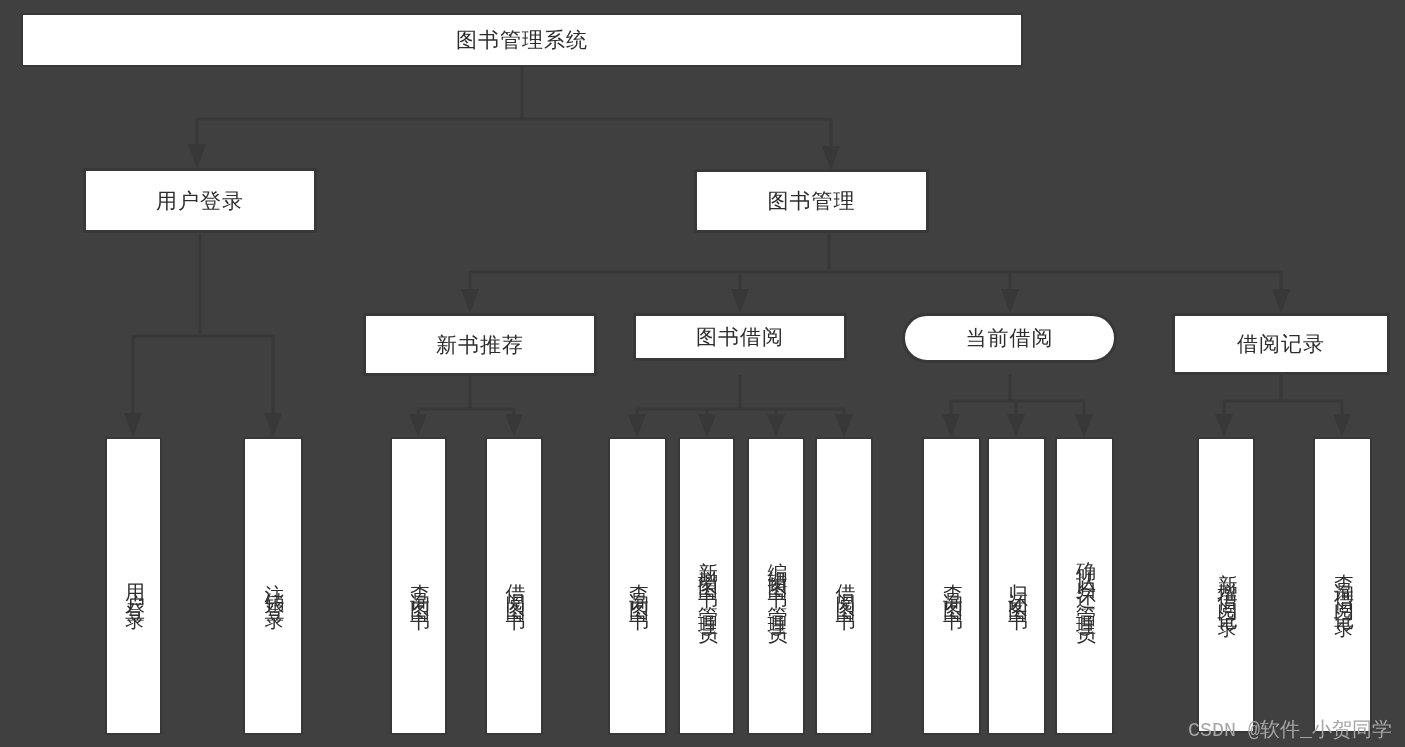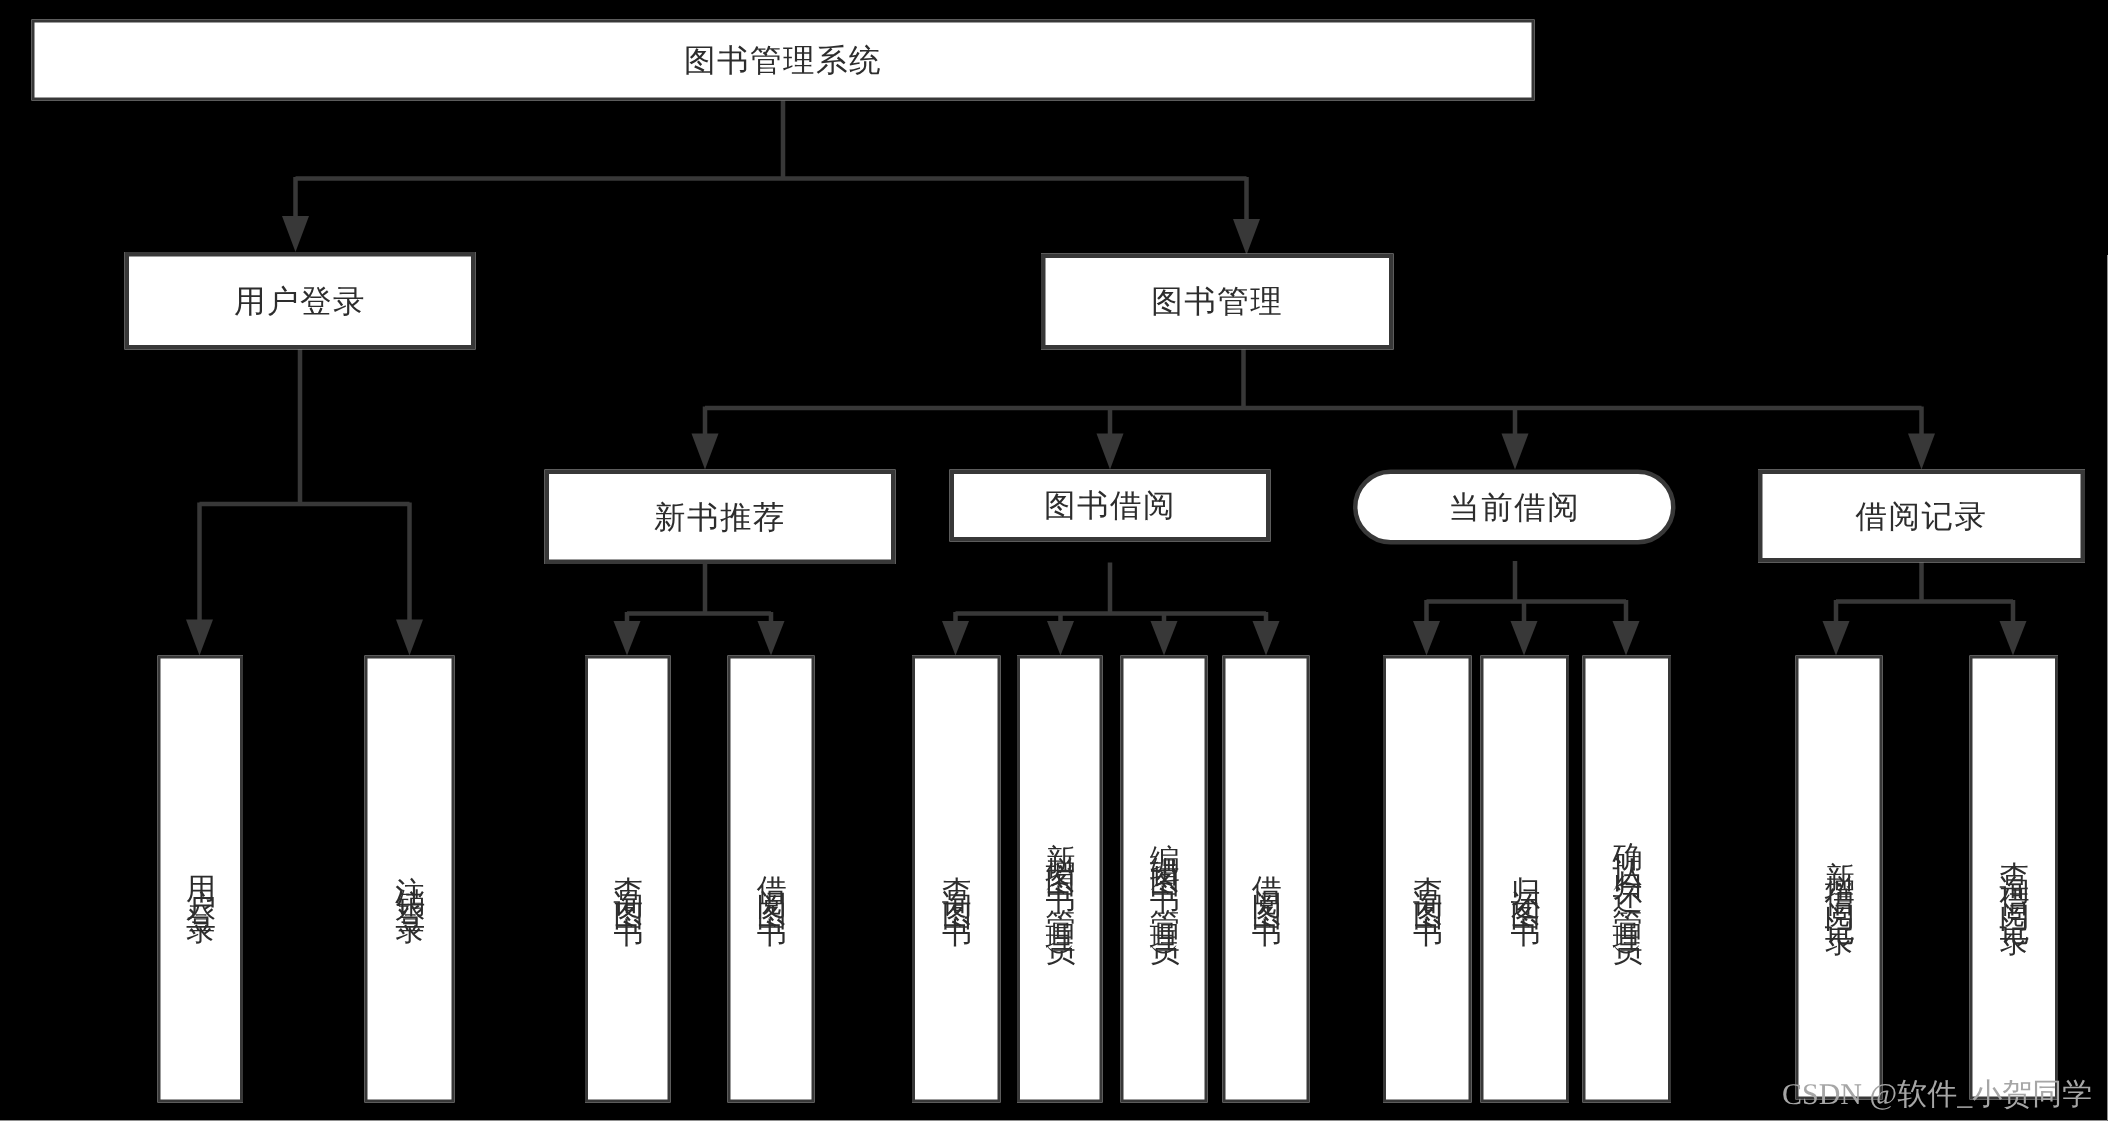--- a/index.html
+++ b/index.html
@@ -1,18 +1,18 @@
 <!DOCTYPE html>
 <html><head>
 <meta charset="utf-8">
 <style>
   html,body{margin:0;padding:0;background:#ffffff;}
   #stage{
-    position:relative;width:1405px;height:747px;background:#000000;overflow:hidden;
-    font-family:Liberation Serif, serif;color:#2d2d2d;
+    position:relative;width:1405px;height:747px;background:#404040;overflow:hidden;
+    font-family:Liberation Mono, monospace;color:#2d2d2d;
   }
   #connectors{position:absolute;left:0;top:0;width:1405px;height:747px;z-index:1;}
   .hbox{
     position:absolute;z-index:2;background:#ffffff;border:3px solid #383838;
     display:flex;align-items:center;justify-content:center;
     font-size:21px;letter-spacing:1px;box-sizing:border-box;
   }
   .hbox.root{border-width:2px;}
   .leaf{
     position:absolute;z-index:2;background:#ffffff;border:2px solid #383838;

